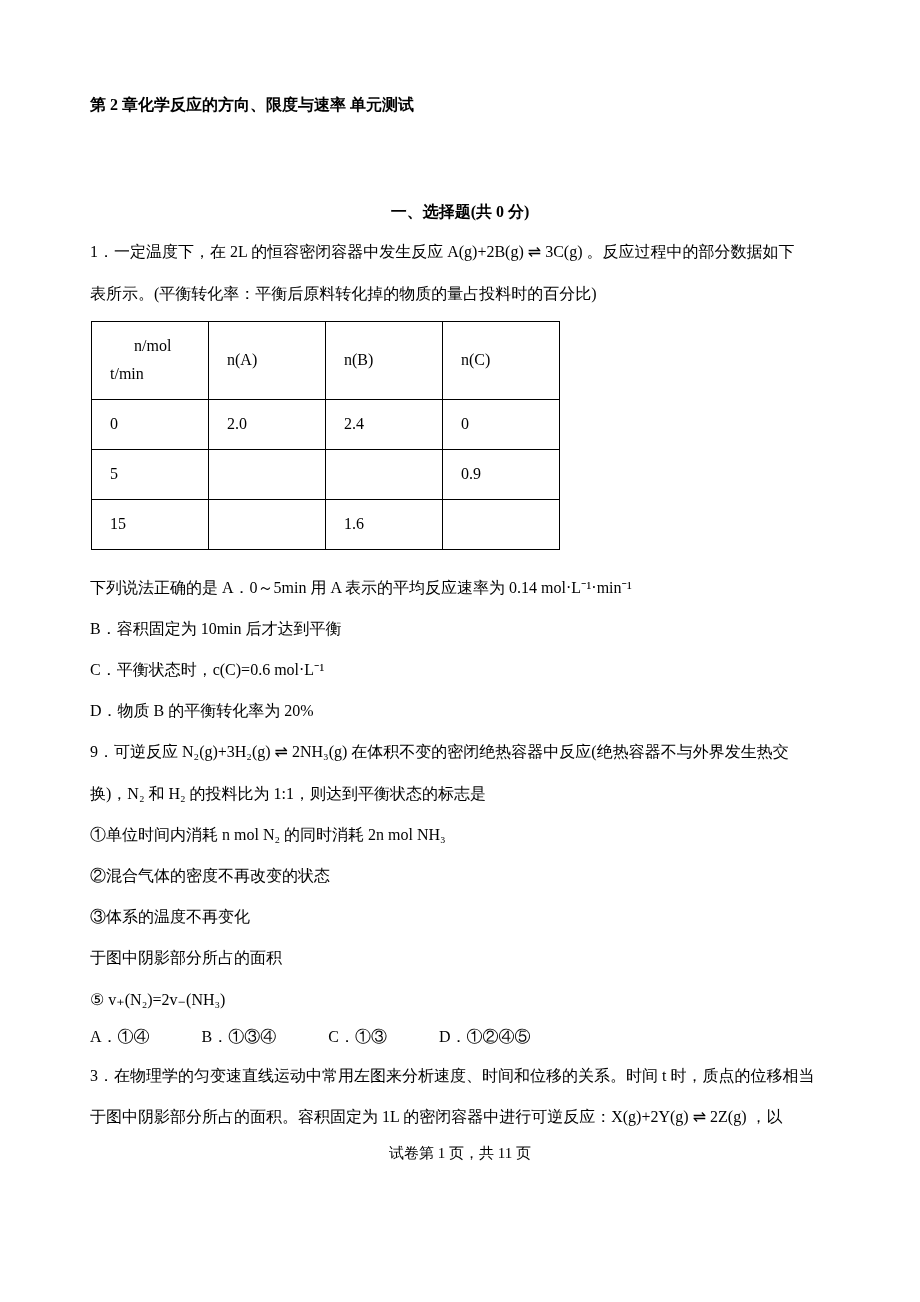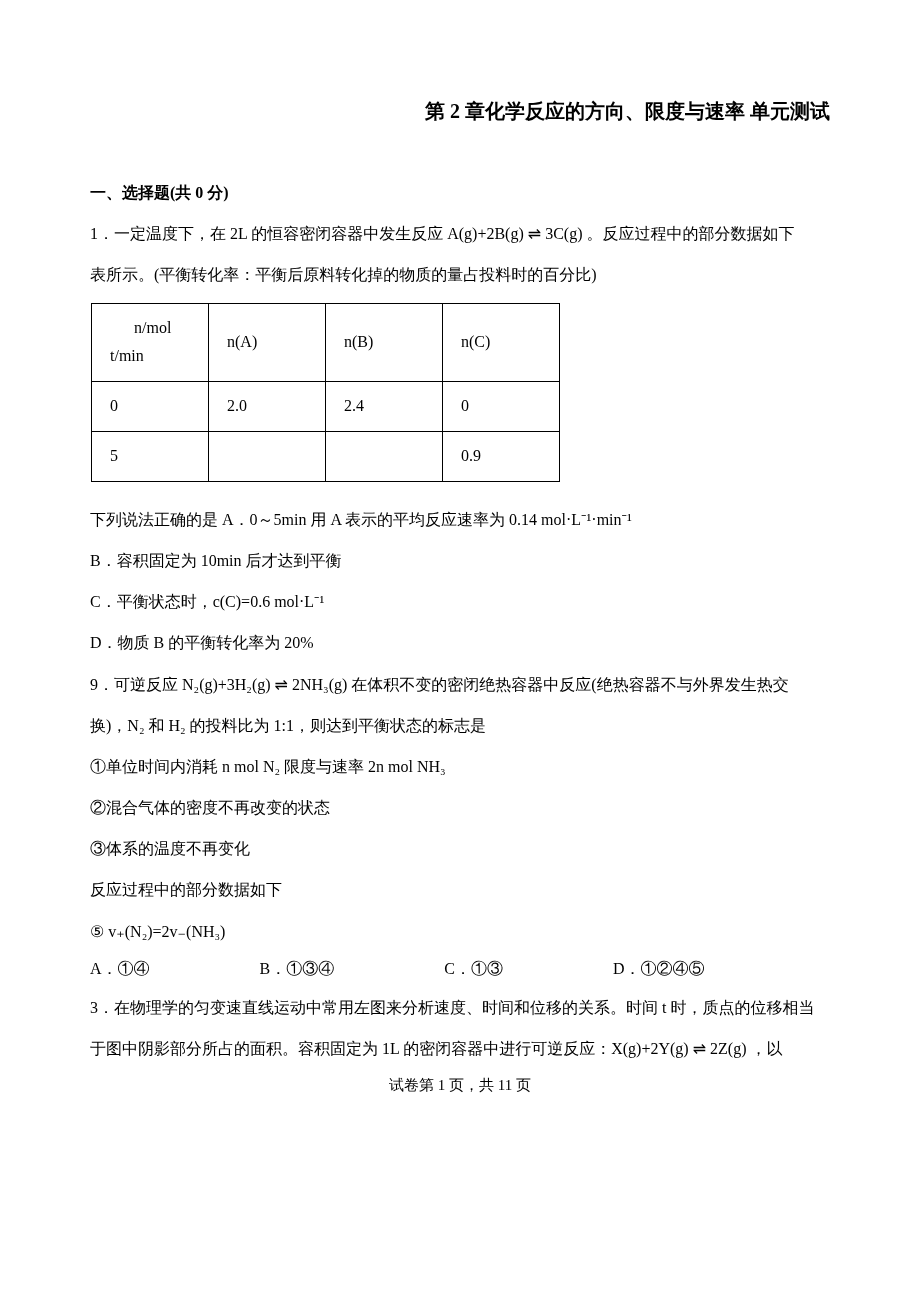--- a/index.html
+++ b/index.html
@@ -7,47 +7,48 @@
       font-size: 16px;
       line-height: 1.8;
       color: #000;
       background: #fff;
       margin: 0;
       padding: 80px 90px 50px 90px;
       width: 920px;
       box-sizing: border-box;
     }
     h1 {
-      text-align: right;
-      font-size: 20px;
+      text-align: left;
+      font-size: 16px;
       font-weight: bold;
-      margin-bottom: 50px;
+      margin-bottom: 78px;
     }
     .section-heading {
       font-weight: bold;
       margin-bottom: 8px;
+      text-align: center;
     }
     p {
       margin: 6px 0;
       line-height: 2.2;
     }
     table {
       border-collapse: collapse;
       margin: 10px 0 20px 1px;
     }
     table td {
       border: 1px solid #000;
       padding: 10px 18px;
       min-width: 80px;
       height: 28px;
       vertical-align: middle;
     }
     .options {
       display: flex;
-      gap: 110px;
+      gap: 52px;
       margin: 6px 0;
     }
     .footer {
       text-align: center;
       font-size: 15px;
     }
   </style>
 </head>
 <body>
 
@@ -74,34 +75,40 @@
     <td>2.0</td>
     <td>2.4</td>
     <td>0</td>
   </tr>
   <tr>
     <td>5</td>
     <td></td>
     <td></td>
     <td>0.9</td>
   </tr>
+  <tr>
+    <td>15</td>
+    <td></td>
+    <td>1.6</td>
+    <td></td>
+  </tr>
 </tbody>
   </table>
 
 <p>下列说法正确的是 A．0～5min 用 A 表示的平均反应速率为 0.14 mol·L⁻¹·min⁻¹</p>
 <p>B．容积固定为 10min 后才达到平衡</p>
 <p>C．平衡状态时，c(C)=0.6 mol·L⁻¹</p>
 <p>D．物质 B 的平衡转化率为 20%</p>
 
 <p>9．可逆反应 N₂(g)+3H₂(g) ⇌ 2NH₃(g) 在体积不变的密闭绝热容器中反应(绝热容器不与外界发生热交</p>
 <p>换)，N₂ 和 H₂ 的投料比为 1:1，则达到平衡状态的标志是</p>
-<p>①单位时间内消耗 n mol  N₂ 限度与速率 2n mol  NH₃</p>
+<p>①单位时间内消耗 n mol  N₂ 的同时消耗 2n mol  NH₃</p>
 <p>②混合气体的密度不再改变的状态</p>
 <p>③体系的温度不再变化</p>
-<p>反应过程中的部分数据如下</p>
+<p>于图中阴影部分所占的面积</p>
 <p>⑤ v₊(N₂)=2v₋(NH₃)</p>
 
 <div class="options">
   <span>A．①④</span>
   <span>B．①③④</span>
   <span>C．①③</span>
   <span>D．①②④⑤</span>
 </div>
 
 <p>3．在物理学的匀变速直线运动中常用左图来分析速度、时间和位移的关系。时间 t 时，质点的位移相当</p>

